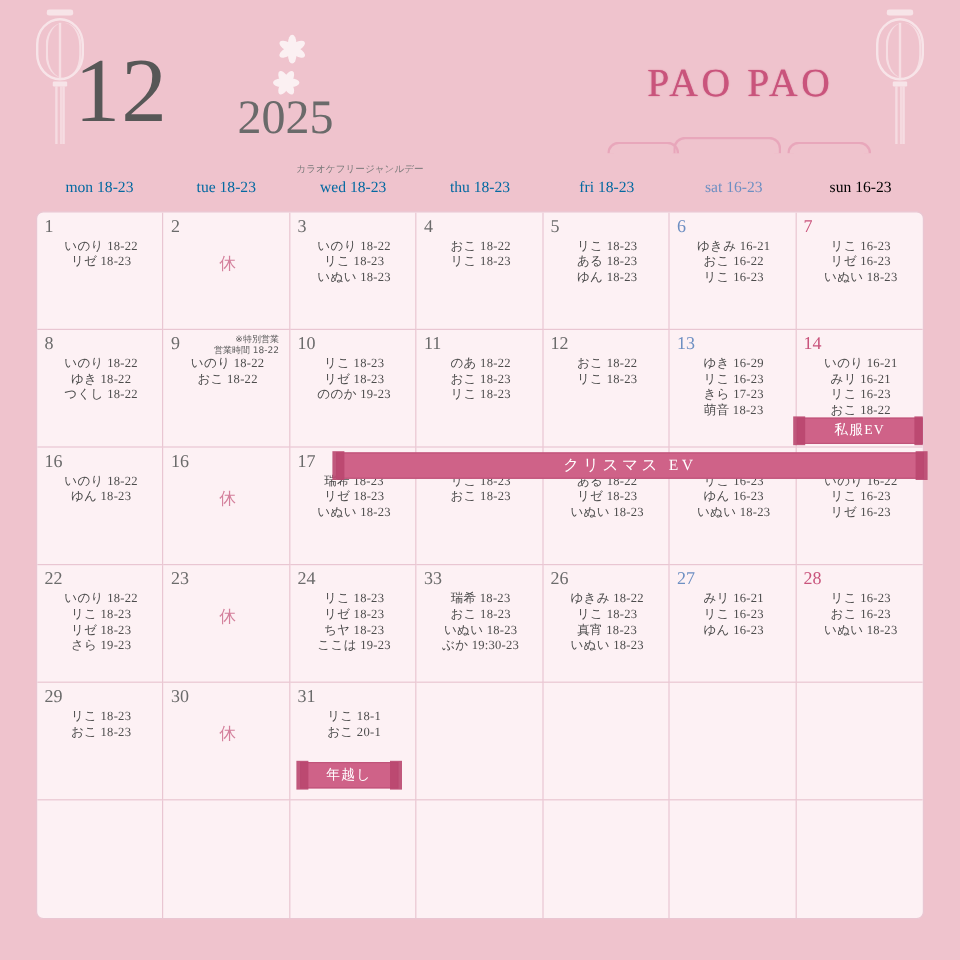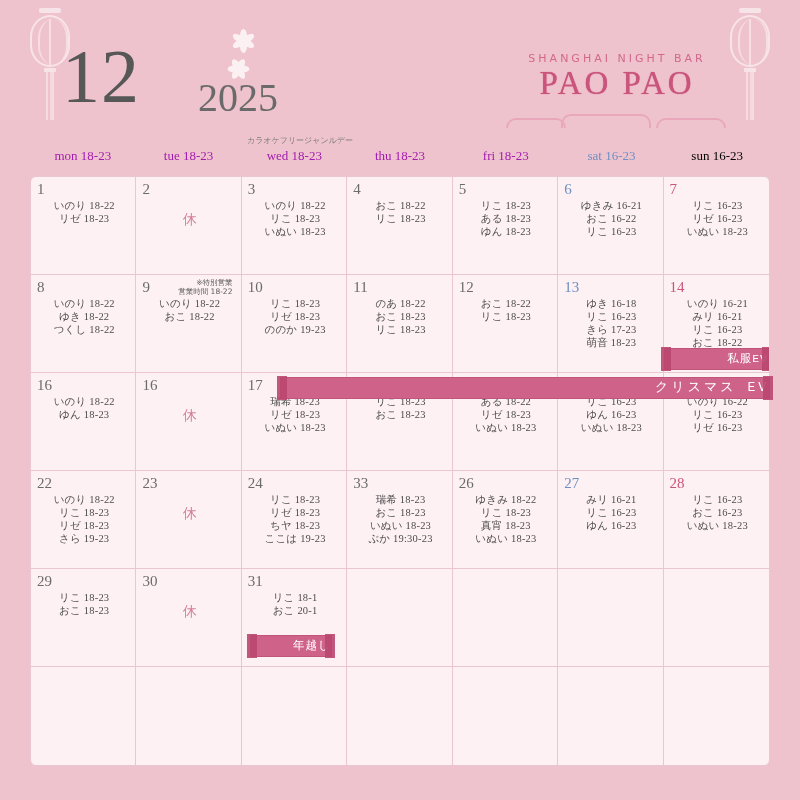--- a/index.html
+++ b/index.html
@@ -117,21 +117,21 @@
   
   .weekdays {
     position: absolute; left: 30px; top: 148px;
     width: 740px; height: 26px;
     display: flex;
   }
   .weekdays > div {
     flex: 1 1 0;
     text-align: center;
     font-size: 13px;
-    color: #a21caf;
+    color: #0369a1;
     font-family: "Liberation Serif", serif;
   }
   .weekdays .sat { color: #6d8fc2; }
   .weekdays .sun { color: #000000; }
   .karaoke-note {
     position: absolute; left: 240px; top: 135px;
     width: 120px; text-align: center;
     font-size: 8px; color: #7a7a7a;
     font-family: "DejaVu Sans", sans-serif;
   }
@@ -189,23 +189,23 @@
 
   
   .banner {
     position: absolute;
     height: 22px;
     background: #cf6288;
     border: 1px solid #c0547b;
     color: #fff;
     font-size: 11.5px;
     line-height: 20px;
-    text-align: right;
+    text-align: center;
     letter-spacing: 1px;
-    font-family: Liberation Mono, monospace;
+    font-family: Liberation Serif, serif;
     z-index: 4;
   }
   .banner:before, .banner:after {
     content: "";
     position: absolute; top: -2px;
     width: 10px; height: 24px;
     background: #b9476f;
     opacity: .9;
   }
   .banner:before { left: -4px; }
@@ -253,21 +253,20 @@
     <span style="transform:rotate(150deg) translateY(-4px)"></span>
     <span style="transform:rotate(210deg) translateY(-4px)"></span>
     <span style="transform:rotate(270deg) translateY(-4px)"></span>
     <span style="transform:rotate(330deg) translateY(-4px)"></span>
   </div>
 
   <div class="hdr-month">12</div>
   <div class="hdr-year">2025</div>
 
   <div class="logo">
-    <div class="sub">SHANGHAI NIGHT BAR</div>
     <div class="main">PAO PAO</div>
     <div class="cloud">
       <i style="left:0;width:60px"></i>
         <i style="left:55px;width:90px;height:14px"></i>
         <i style="left:150px;width:70px"></i>
     </div>
   </div>
 
   <div class="karaoke-note">カラオケフリージャンルデー</div>
 
@@ -370,21 +369,21 @@
       <div class="cell">
         <div class="daynum">12</div>
         <div class="entries">
           <div>おこ 18-22</div>
           <div>リこ 18-23</div>
         </div>
       </div>
       <div class="cell sat">
         <div class="daynum">13</div>
         <div class="entries">
-          <div>ゆき 16-18</div>
+          <div>ゆき 16-29</div>
           <div>リこ 16-23</div>
           <div>きら 17-23</div>
           <div>萌音 18-23</div>
         </div>
       </div>
       <div class="cell sun">
         <div class="daynum">14</div>
         <div class="entries">
           <div>いのり 16-21</div>
           <div>みリ 16-21</div>

